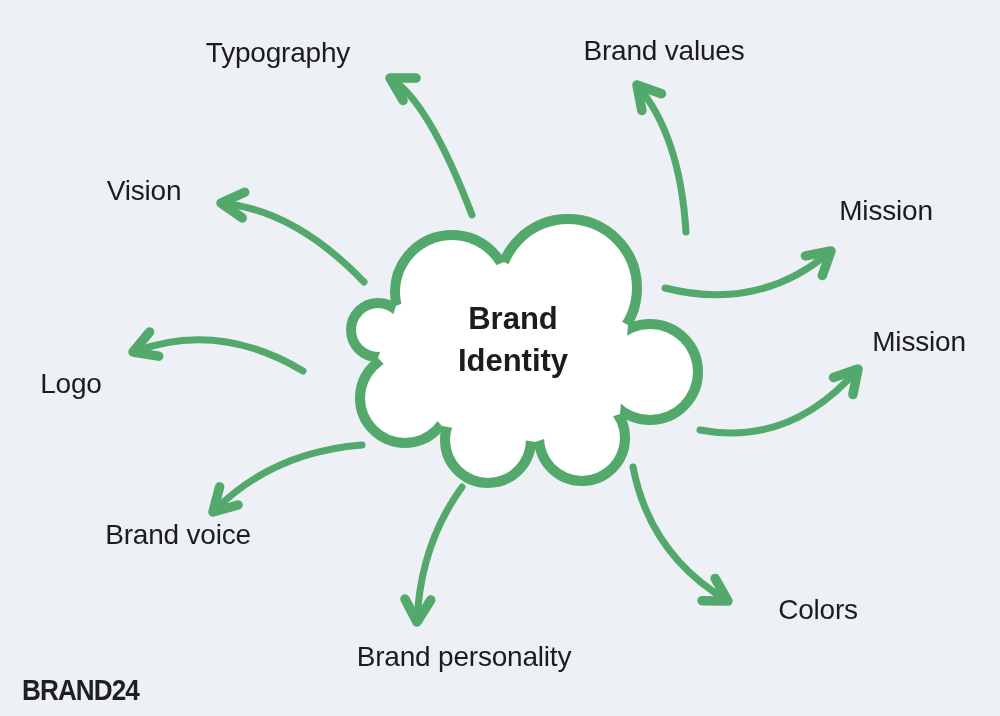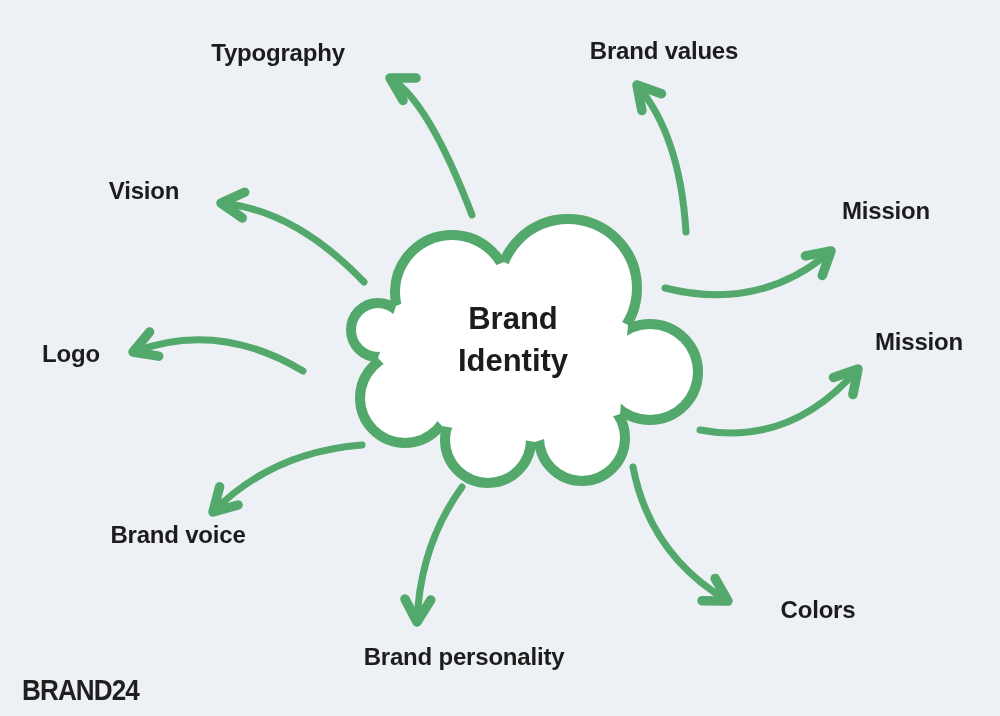--- a/index.html
+++ b/index.html
@@ -19,22 +19,22 @@
     inset: 0;
   }
   svg.diagram {
     position: absolute;
     left: 0;
     top: 0;
   }
   .node-label {
     position: absolute;
     transform: translate(-50%, -50%);
-    font-size: 24px;
-    font-weight: bold;
+    font-size: 28px;
+    font-weight: normal;
     color: var(--ink, #1c1c1c);
     white-space: nowrap;
     letter-spacing: -0.2px;
   }
   .center-topic {
     position: absolute;
     transform: translate(-50%, -50%);
     font-size: 31px;
     font-weight: bold;
     color: var(--ink, #1c1c1c);
@@ -115,21 +115,21 @@
           <path d="M 364 282 Q 295 210 221 203" fill="none" stroke="#53a86b" stroke-width="7" stroke-linecap="round"></path>
           <path d="M 242.2463959834317 217.9863490455553 L 221 203 L 244.67964680783334 192.26341175902382" fill="none" stroke="#53a86b" stroke-width="9.5" stroke-linecap="round" stroke-linejoin="round"></path>
         </g>
       </g>
   </svg>
 
   <div class="node-label" style="left: 278px; top: 53px;">Typography</div>
   <div class="node-label" style="left: 664px; top: 51px;">Brand values</div>
   <div class="node-label" style="left: 144px; top: 191px;">Vision</div>
   <div class="node-label" style="left: 886px; top: 211px;">Mission</div>
-  <div class="node-label" style="left: 71px; top: 354px;">Logo</div>
+  <div class="node-label" style="left: 71px; top: 384px;">Logo</div>
   <div class="node-label" style="left: 919px; top: 342px;">Mission</div>
   <div class="node-label" style="left: 178px; top: 535px;">Brand voice</div>
   <div class="node-label" style="left: 818px; top: 610px;">Colors</div>
   <div class="node-label" style="left: 464px; top: 657px;">Brand personality</div>
 
   <div class="center-topic" style="left: 513px; top: 340px;">
     <div>Brand</div>
     <div>Identity</div>
   </div>
 

